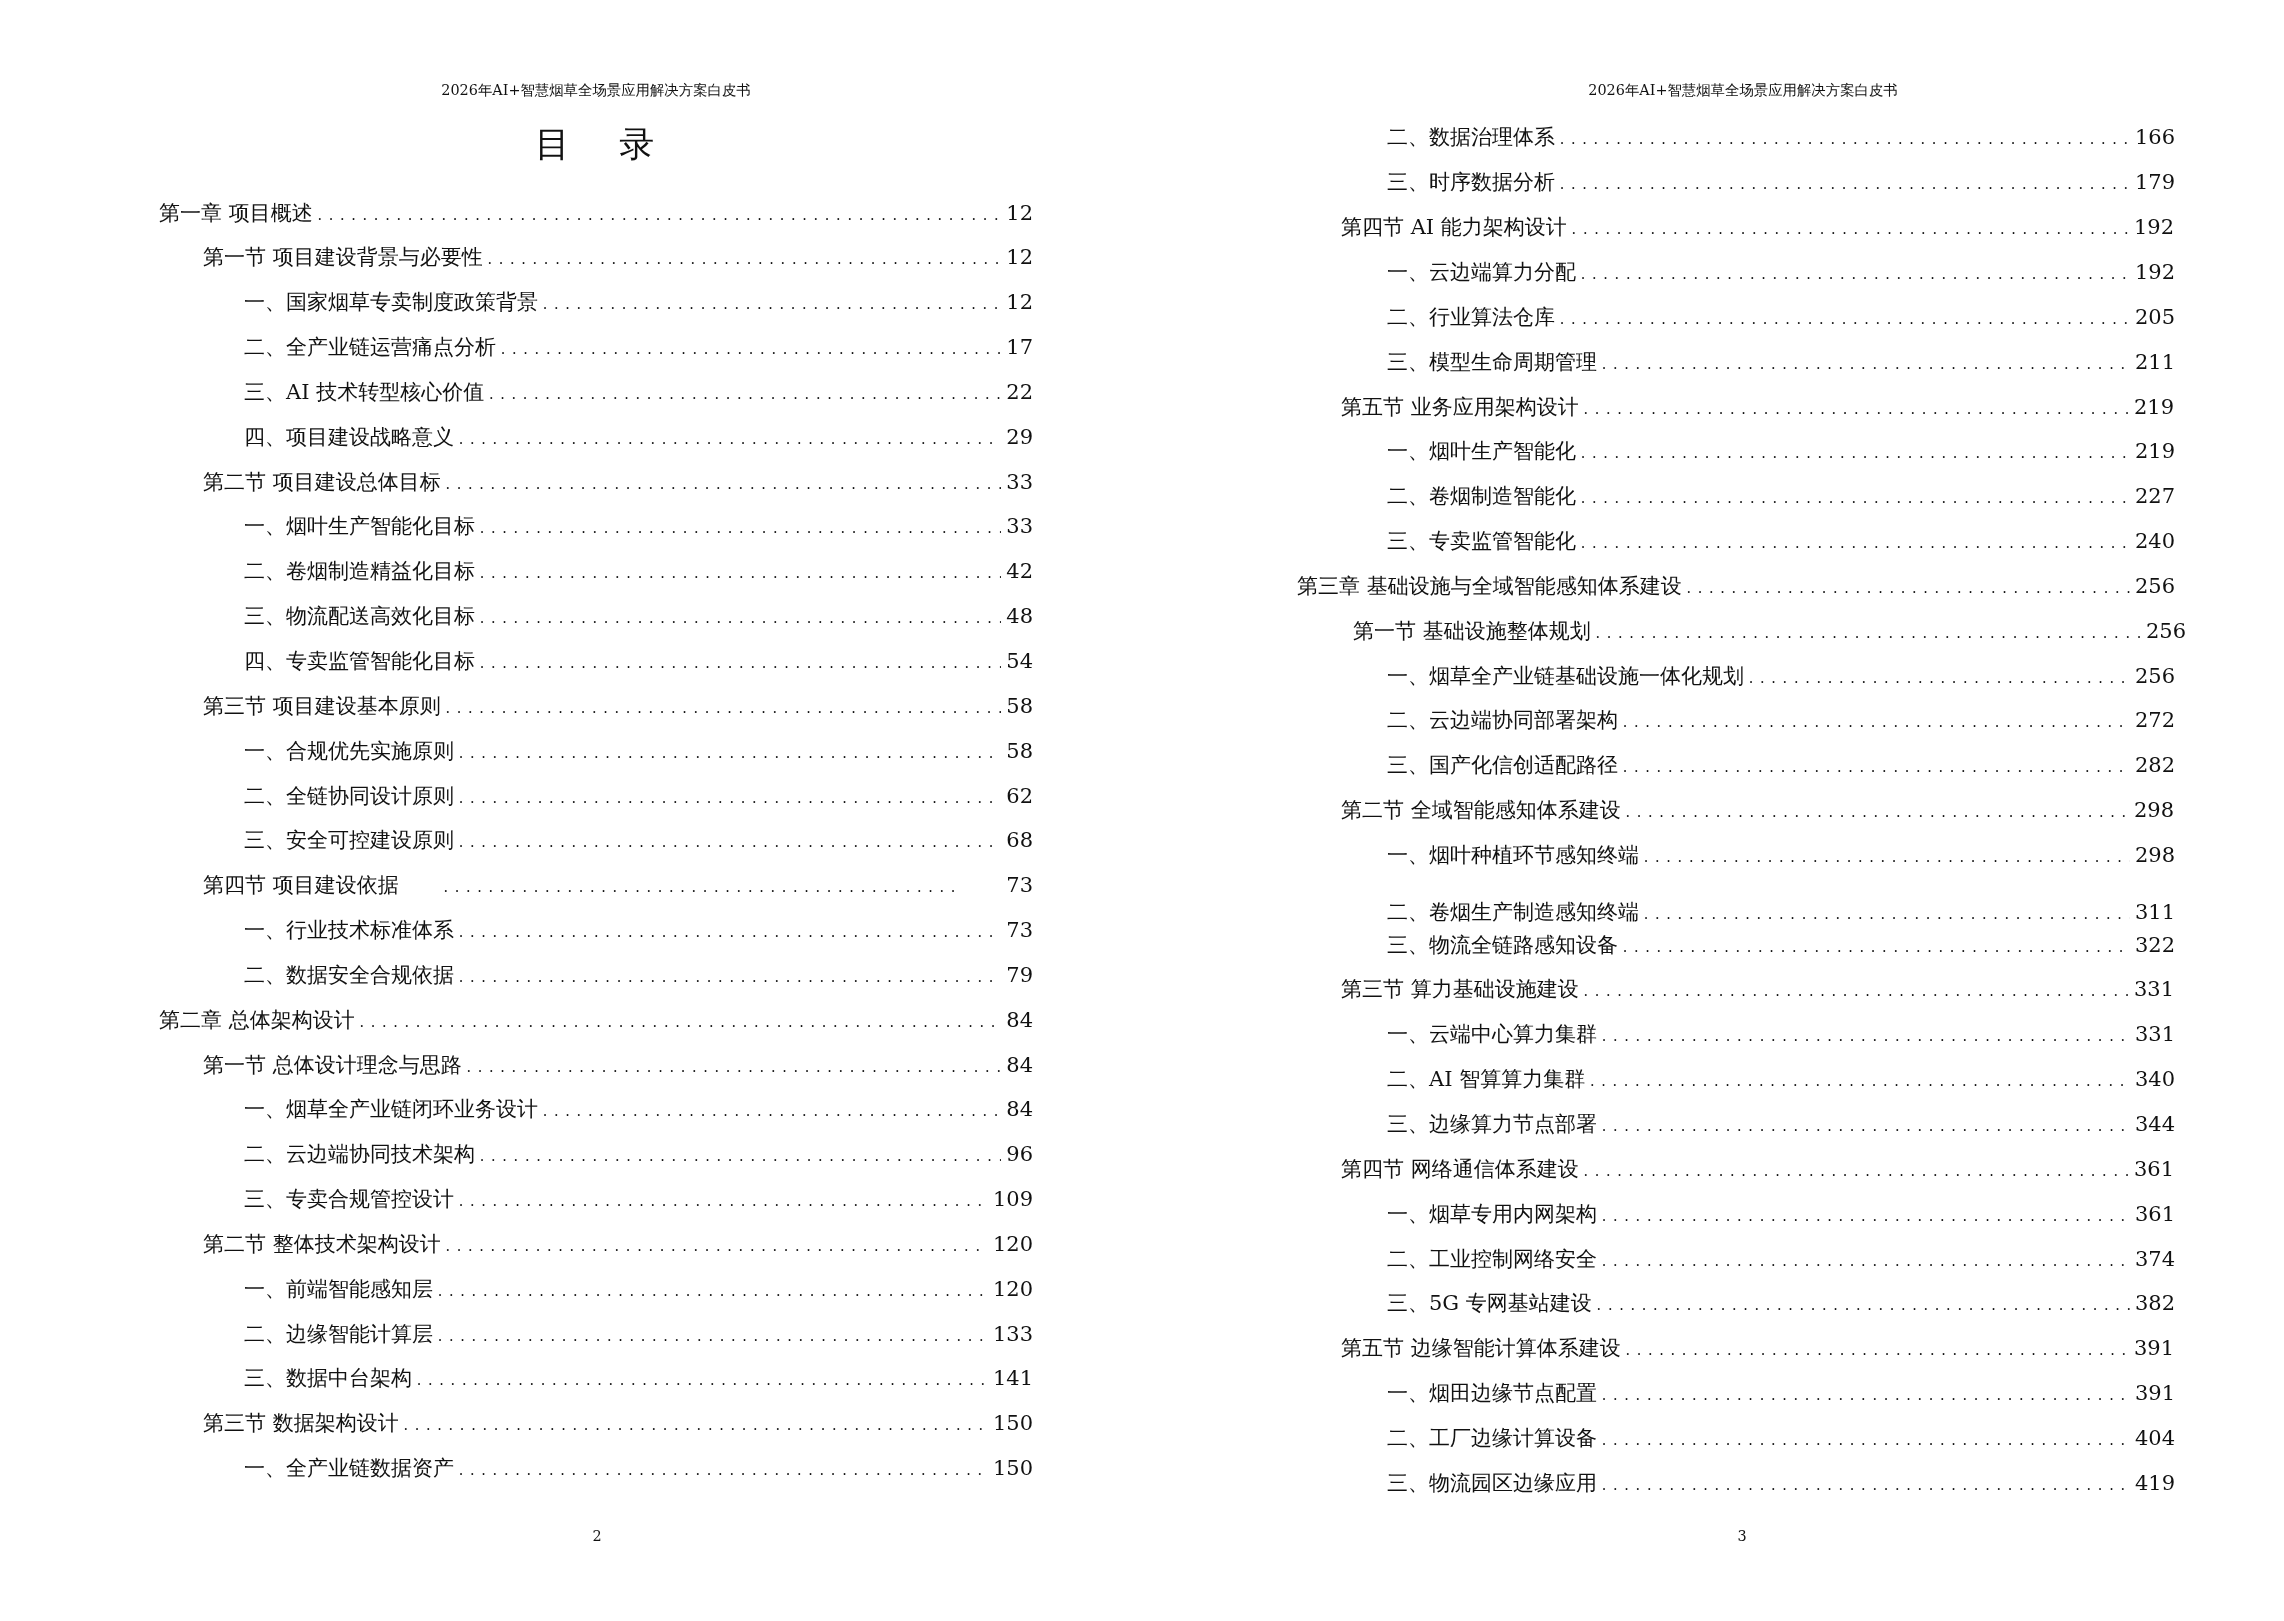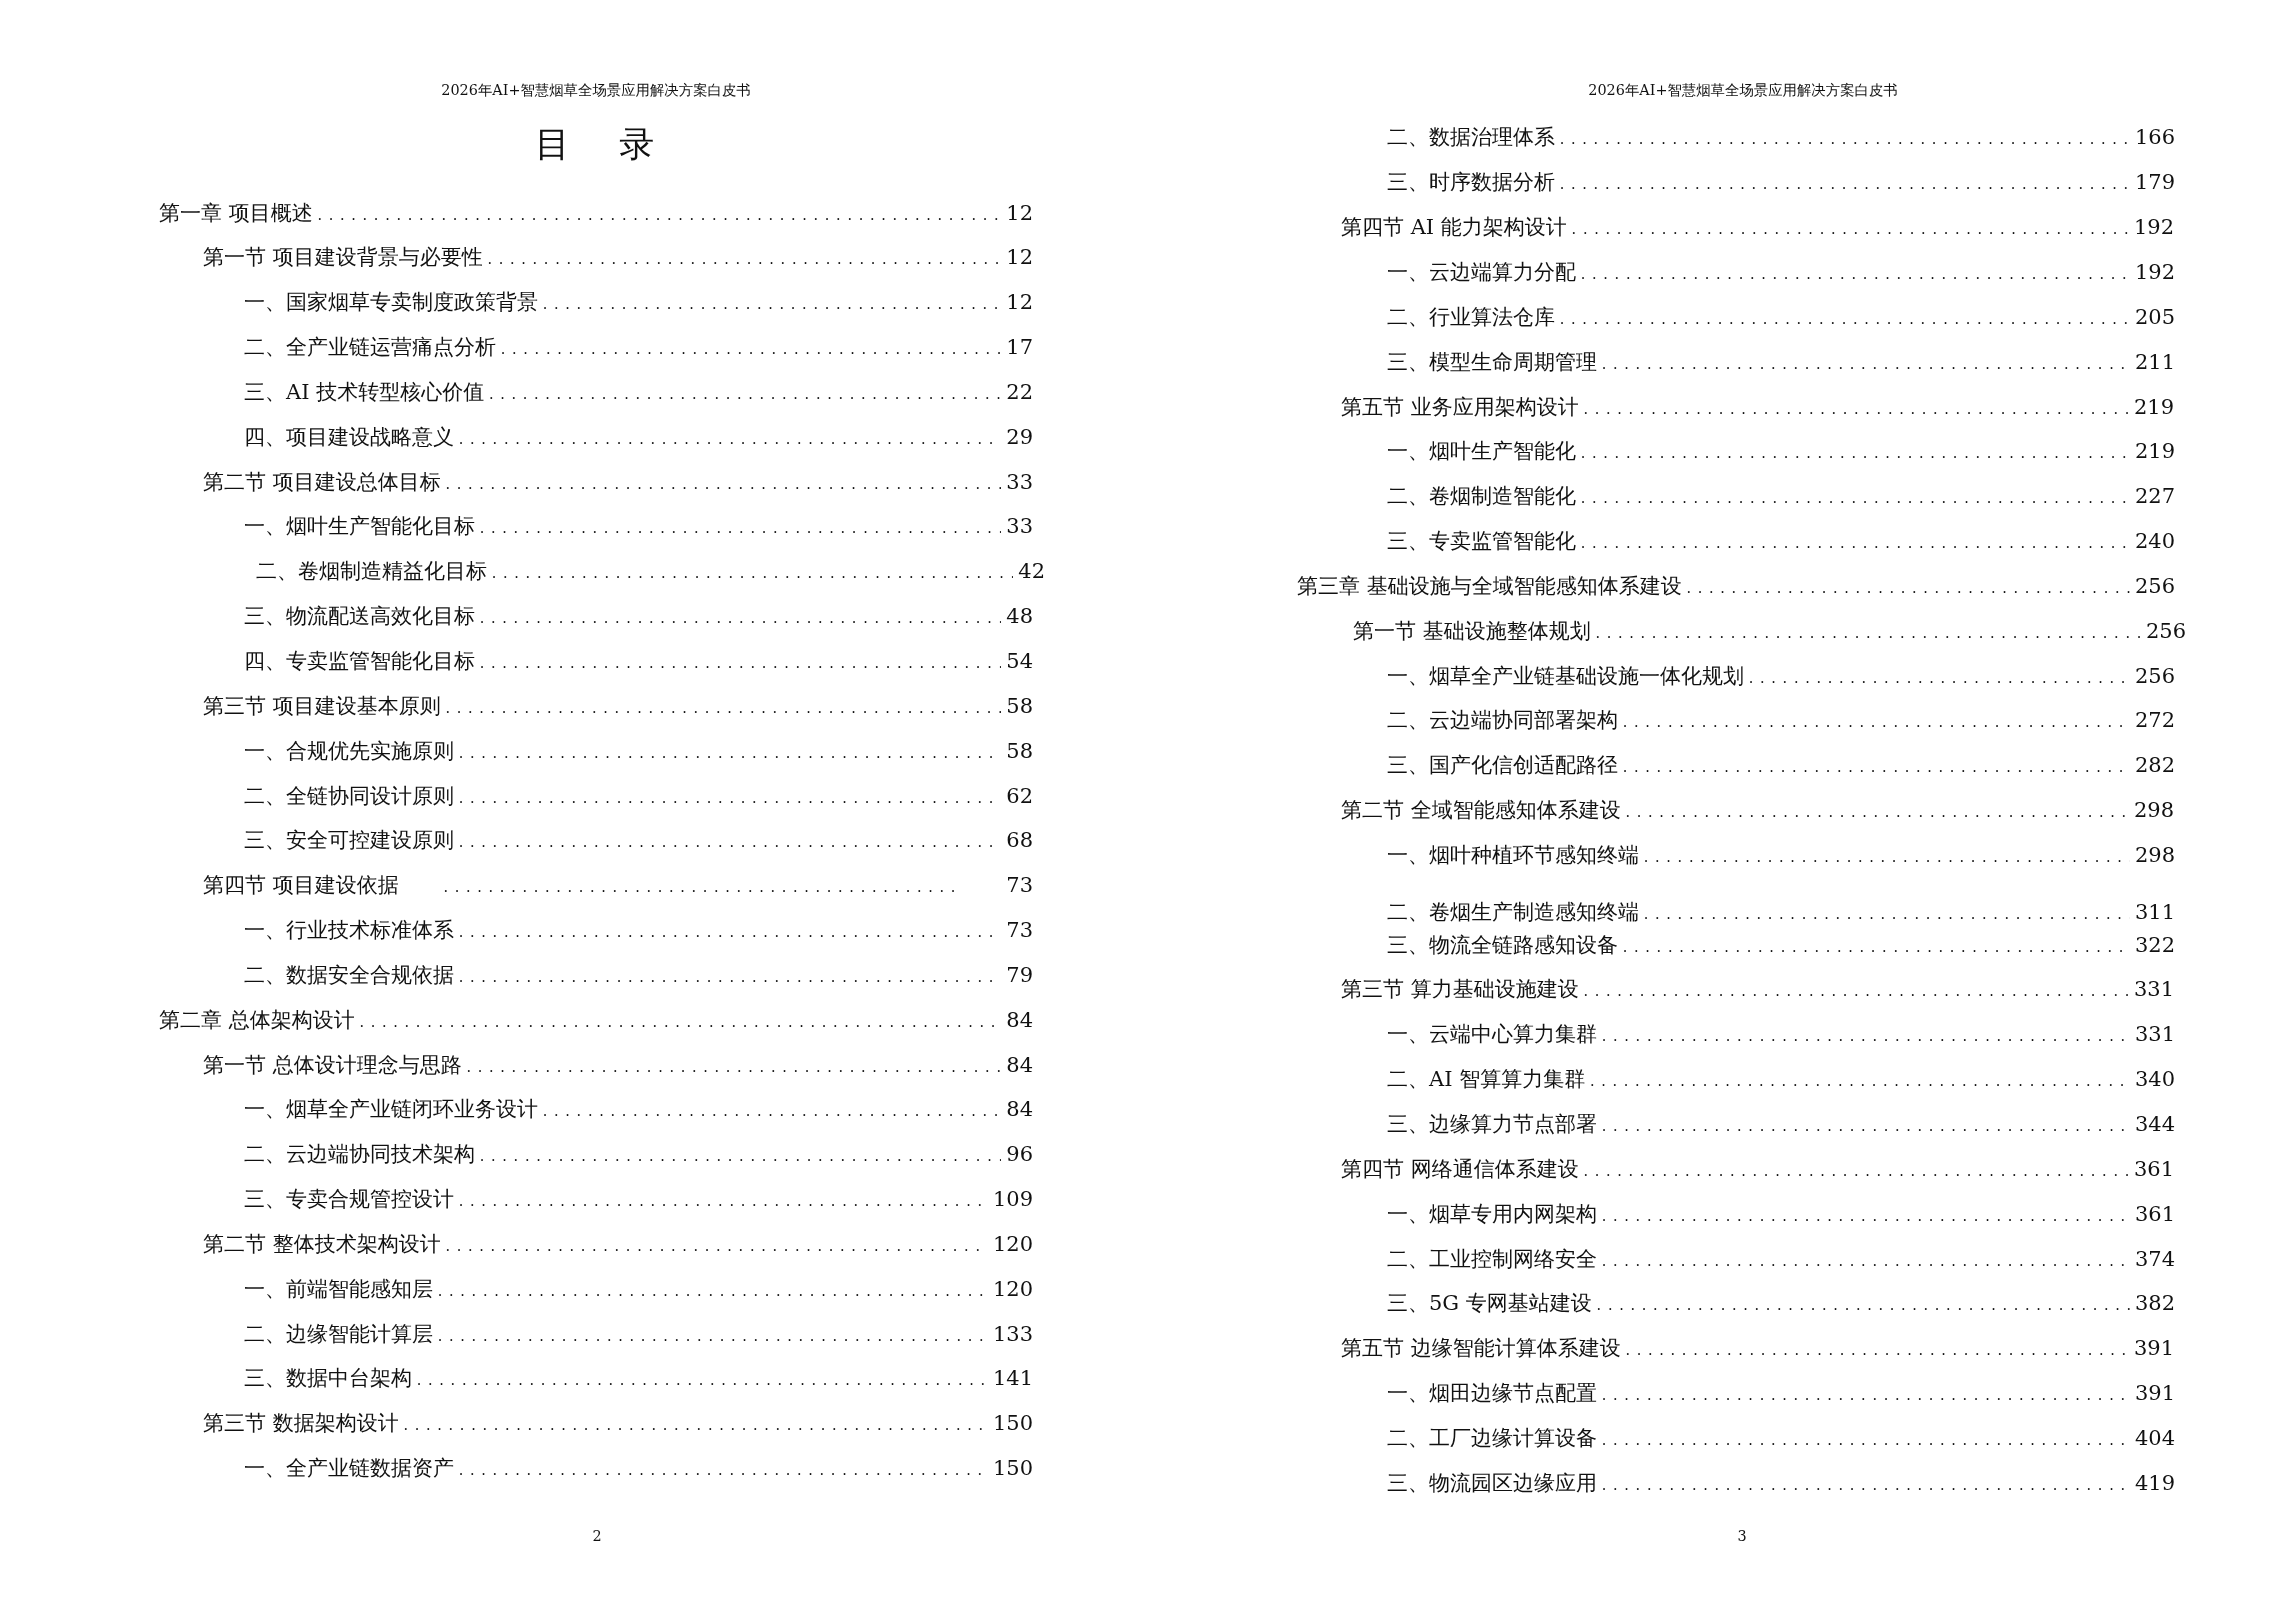--- a/index.html
+++ b/index.html
@@ -62,21 +62,21 @@
       <div class="toc-row" style="left: 203px; width: 830px; top: 464px;">
         <span class="label">第二节 项目建设总体目标</span>
         <span class="leader">........................................................................................................................................................................................................</span>
         <span class="pg">33</span>
       </div>
       <div class="toc-row" style="left: 244px; width: 789px; top: 508px;">
         <span class="label">一、烟叶生产智能化目标</span>
         <span class="leader">........................................................................................................................................................................................................</span>
         <span class="pg">33</span>
       </div>
-      <div class="toc-row" style="left: 256px; width: 789px; top: 553px;">
+      <div class="toc-row" style="left: 244px; width: 789px; top: 553px;">
         <span class="label">二、卷烟制造精益化目标</span>
         <span class="leader">........................................................................................................................................................................................................</span>
         <span class="pg">42</span>
       </div>
       <div class="toc-row" style="left: 244px; width: 789px; top: 598px;">
         <span class="label">三、物流配送高效化目标</span>
         <span class="leader">........................................................................................................................................................................................................</span>
         <span class="pg">48</span>
       </div>
       <div class="toc-row" style="left: 244px; width: 789px; top: 643px;">

